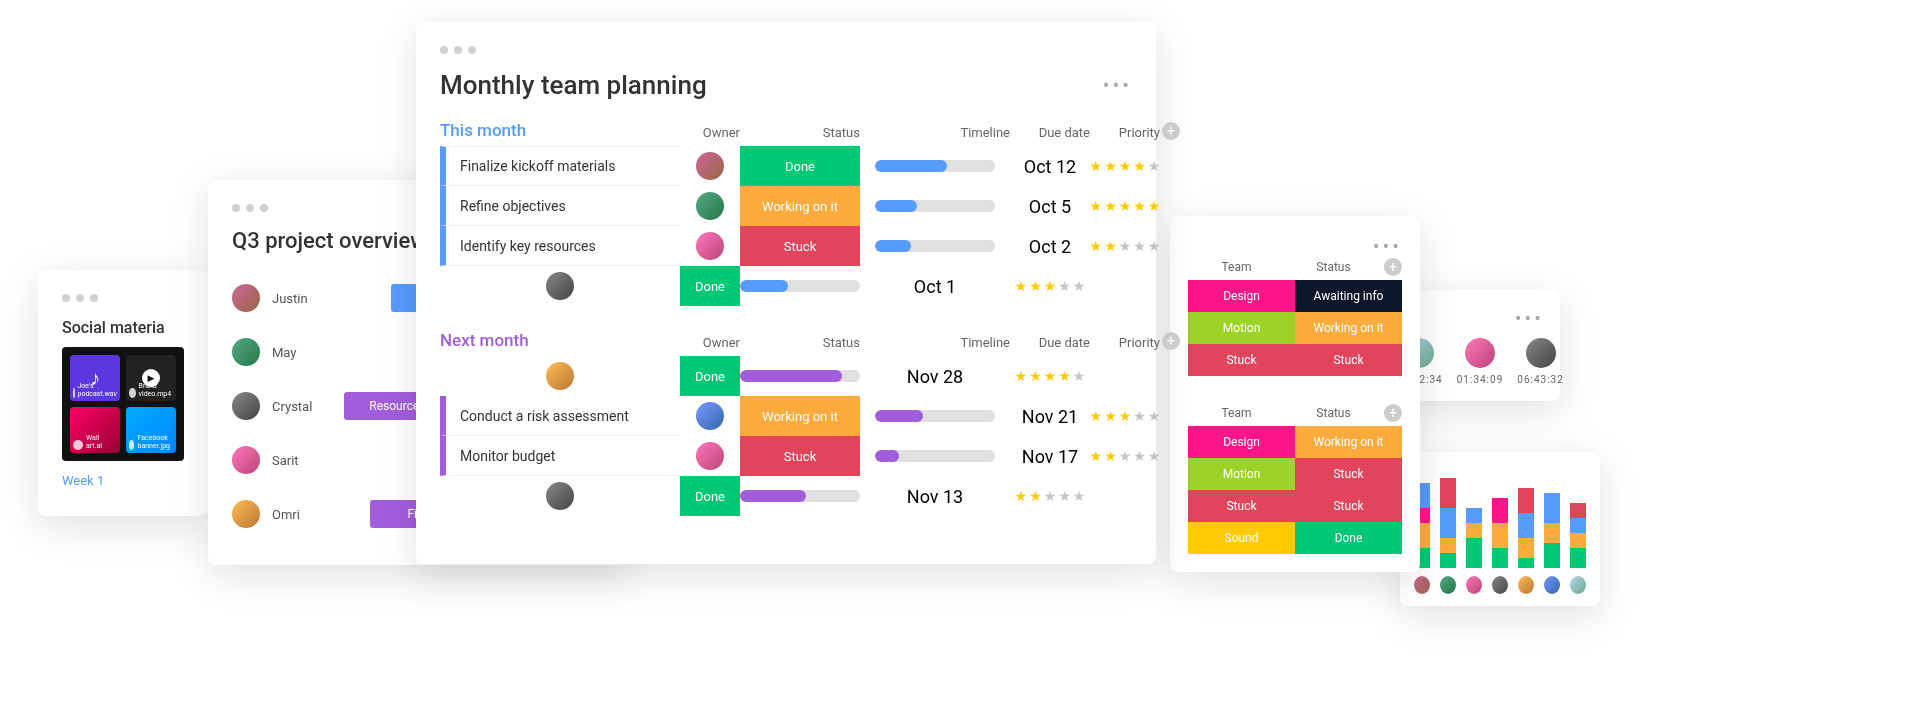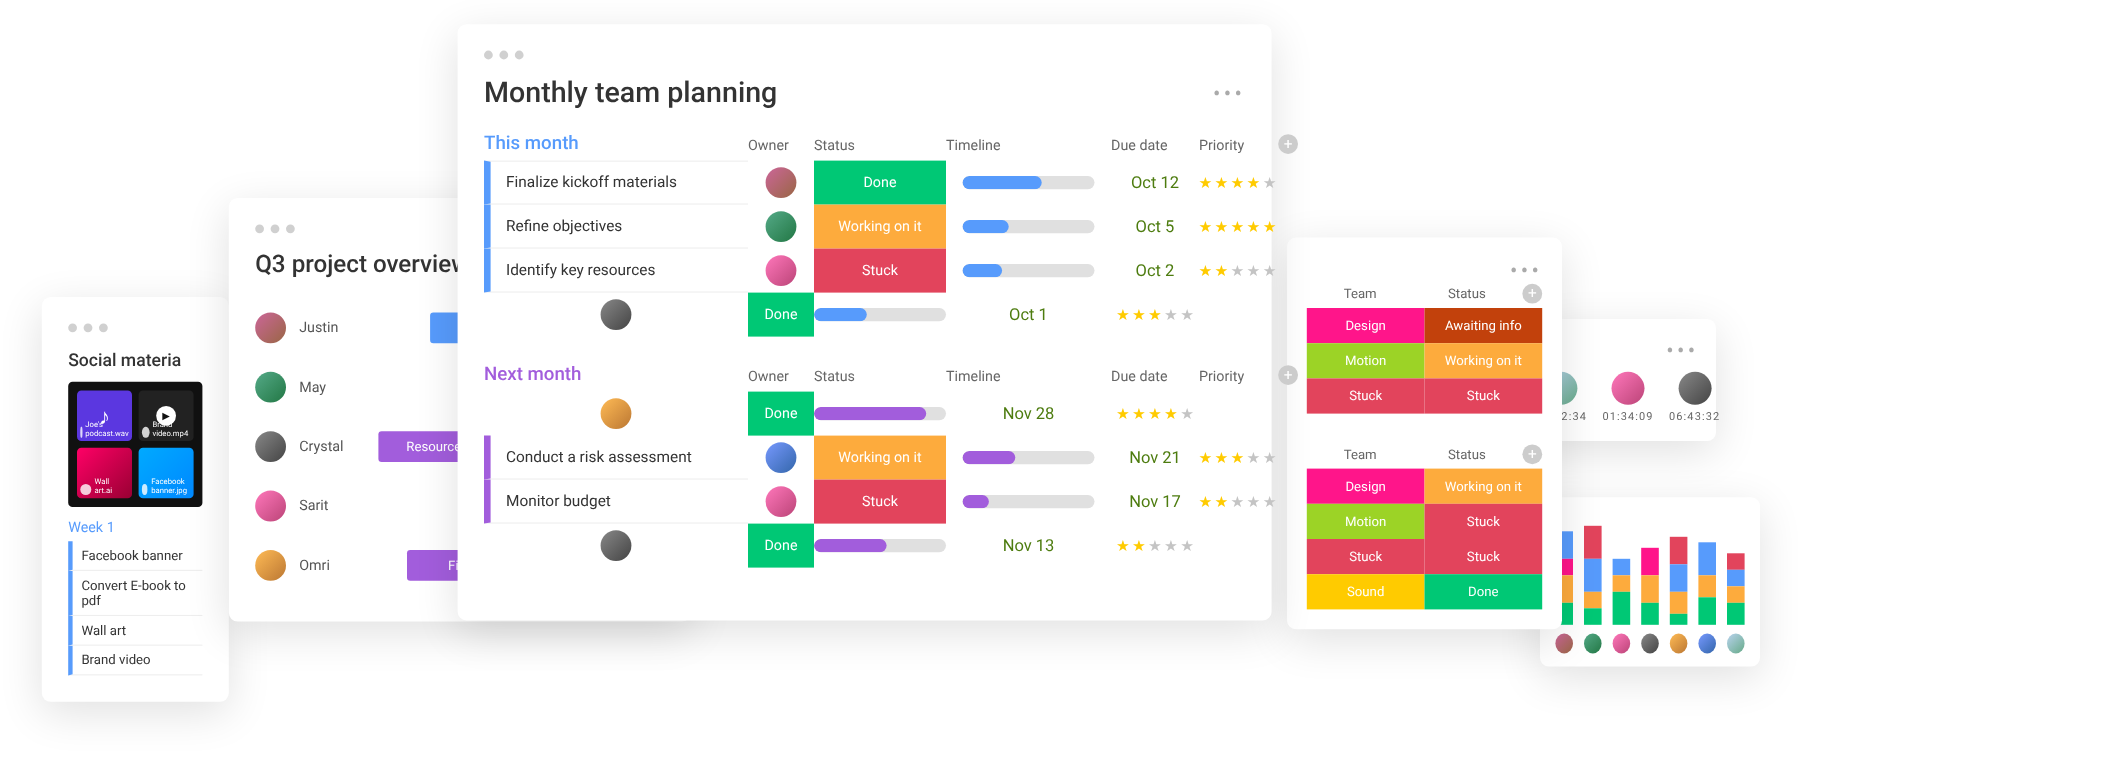--- a/index.html
+++ b/index.html
@@ -16,34 +16,34 @@
   .window-dots span { width: 8px; height: 8px; border-radius: 50%; background: #d0d0d0; }
 
   
   .main-window { left: 416px; top: 22px; width: 740px; z-index: 10; }
   .main-title-row { display: flex; justify-content: space-between; align-items: center; margin-bottom: 20px; }
   .main-title { font-size: 26px; font-weight: 500; color: #333; }
   .more-dots { color: #aaa; font-size: 20px; letter-spacing: 3px; cursor: pointer; }
 
   .section-header { display: grid; grid-template-columns: 240px 60px 120px 150px 80px 70px 20px; align-items: end; gap: 0; font-size: 13px; color: #666; margin-bottom: 6px; }
   .section-header .group-title { font-size: 17px; font-weight: 500; }
-  .section-header > div { text-align: left; }
+  .section-header > div { text-align: right; }
   .section-header .group-title { text-align: left; }
   .plus-col-btn { width: 18px; height: 18px; border-radius: 50%; background: #ccc; color: #fff; display:flex; align-items:center; justify-content:center; font-size:14px; cursor:pointer; justify-self:end; }
 
   .task-row { display: grid; grid-template-columns: 240px 60px 120px 150px 80px 70px 20px; align-items:center; height: 40px; font-size: 14px; color:#333; }
   .task-name { display:flex; align-items:center; height:100%; border-left: 6px solid; padding-left: 14px; border-bottom:1px solid #eee; border-top:1px solid #eee; }
   .task-row + .task-row .task-name { border-top:none; }
   .owner-cell { display:flex; justify-content:center; }
   .avatar { width:28px; height:28px; border-radius:50%; display:inline-block; }
   .status-cell { height:100%; color:#fff; display:flex; align-items:center; justify-content:center; font-size:13px; }
   .timeline-cell { display:flex; justify-content:center; }
   .bar-bg { width: 120px; height:12px; background:#e0e0e0; border-radius:6px; overflow:hidden; }
   .bar-fill { height:100%; border-radius:6px; }
-  .due-cell { text-align:center; font-size:15px; color:#4d7c0f; }
+  .due-cell { text-align:center; font-size:18px; color:#000000; }
   .stars { display:flex; gap:2px; justify-content:center; }
   .star { font-size:14px; }
 
   
   .q3-window { left: 208px; top: 180px; width: 420px; z-index: 5; padding:24px; }
   .q3-title { font-size: 22px; font-weight:500; color:#333; margin-bottom:18px;}
   .q3-row { display:flex; align-items:center; height:54px; gap:12px; font-size:13px; color:#555; }
   .q3-row .avatar { width:28px; height:28px; }
   .q3-row .name { width:60px; }
   .q3-gantt { position:relative; flex:1; height:28px; }
@@ -353,42 +353,36 @@
       <div class="thumb" style="background: linear-gradient(135deg, rgb(255, 0, 102), rgb(153, 0, 51));">
         <span class="dot"></span>
         <span>Wall art.ai</span>
       </div>
       <div class="thumb" style="background: linear-gradient(135deg, rgb(0, 170, 255), rgb(0, 136, 255));">
         <span class="dot"></span>
         <span>Facebook banner.jpg</span>
       </div>
     </div>
   <div class="week-label">Week 1</div>
-  <div id="social-items">
-      <div class="social-item">Facebook banner</div>
-      <div class="social-item">Convert E-book to pdf</div>
-      <div class="social-item">Wall art</div>
-      <div class="social-item">Brand video</div>
-    </div>
 </div>
 
 <div class="window prod2-window">
   <div style="display:flex;justify-content:flex-end;">
       <div class="more-dots">•••</div>
     </div>
   <div id="prod2-groups">
       <div class="tag-group">
         <div class="tag-header">
           <div>Team</div>
           <div>Status</div>
           <div class="plus-col-btn">+</div>
         </div>
         <div class="tag-row">
           <div class="tag-cell" style="background:#FF158A">Design</div>
-          <div class="tag-cell" style="background:#c2410c">Awaiting info</div>
+          <div class="tag-cell" style="background:#0f172a">Awaiting info</div>
         </div>
         <div class="tag-row">
           <div class="tag-cell" style="background:#9CD326">Motion</div>
           <div class="tag-cell" style="background:#FDAB3D">Working on it</div>
         </div>
         <div class="tag-row">
           <div class="tag-cell" style="background:#E2445C">Stuck</div>
           <div class="tag-cell" style="background:#E2445C">Stuck</div>
         </div>
       </div>

